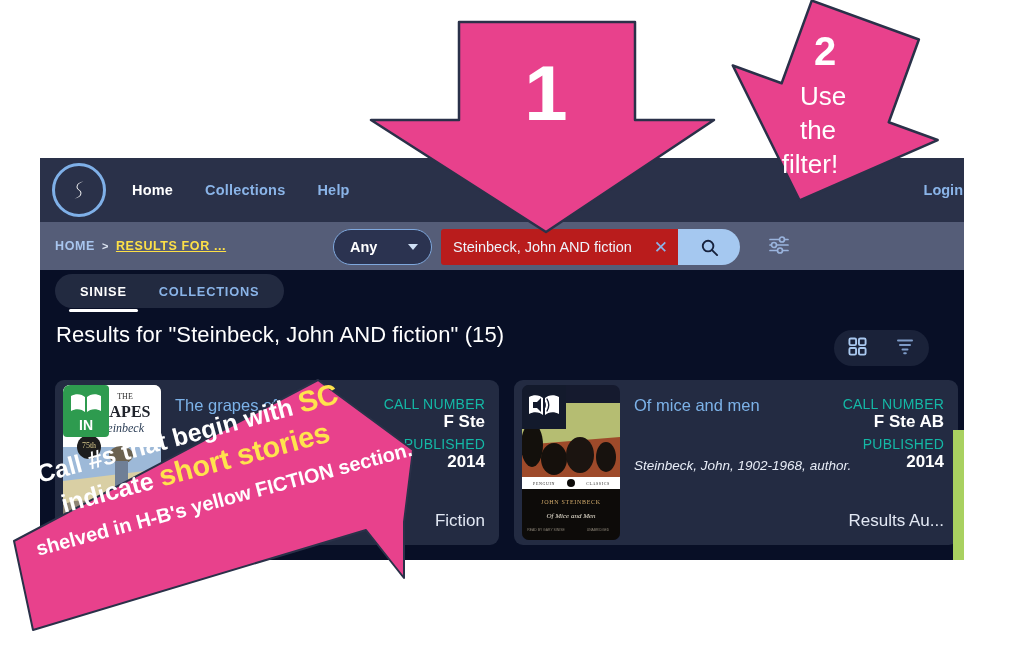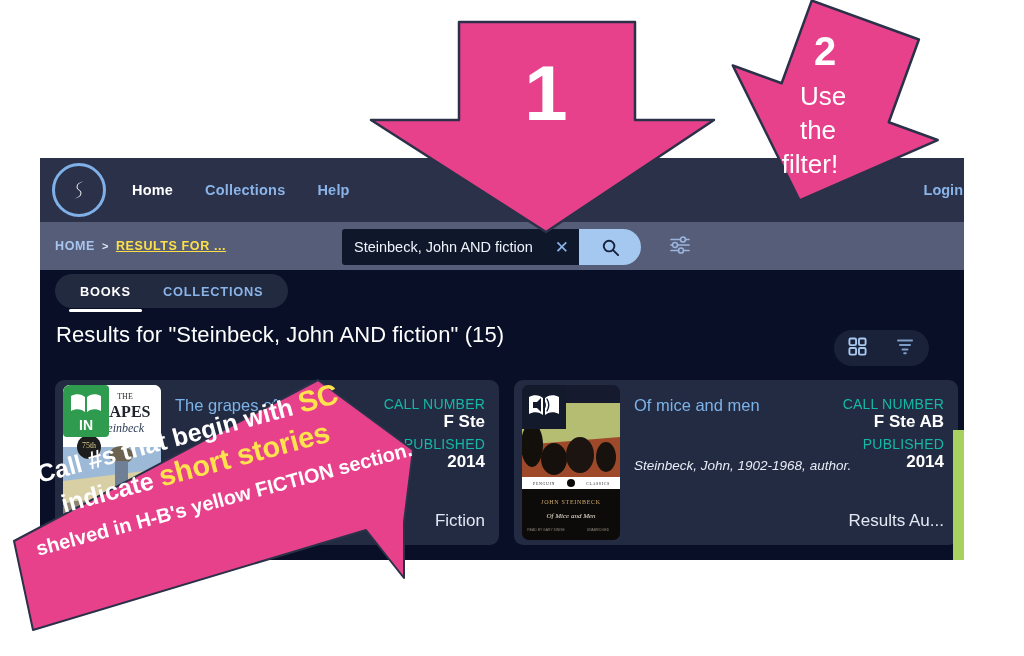--- a/index.html
+++ b/index.html
@@ -60,21 +60,21 @@
   .scope-select{
     width:99px;height:36px;border-radius:18px;
     background:#2b3350;border:1.5px solid #7fa8dd;
     display:flex;align-items:center;justify-content:space-between;
     padding:0 13px 0 16px;box-sizing:border-box;
   }
   .scope-label{color:#ffffff;font-size:14.5px;font-weight:bold;}
   .caret{width:0;height:0;border-left:5px solid transparent;
     border-right:5px solid transparent;border-top:6px solid #cfe0f5;}
   .q-box{
-    margin-left:9px;width:237px;height:36px;background:#0f172a;
+    margin-left:9px;width:237px;height:36px;background:#b91c1c;
     display:flex;align-items:center;justify-content:space-between;
     padding:0 10px 0 12px;box-sizing:border-box;
     border-top-left-radius:3px;border-bottom-left-radius:3px;
   }
   .q-text{color:#eef3fb;font-size:14.5px;white-space:nowrap;overflow:hidden;}
   .q-clear{color:#8ab4e8;font-size:17px;line-height:1;padding-left:6px;}
   .search-btn{
     width:62px;height:36px;background:#a5c8f0;
     border-top-right-radius:18px;border-bottom-right-radius:18px;
     display:flex;align-items:center;justify-content:center;
@@ -183,20 +183,24 @@
     </div>
 
     <div class="subbar">
       <div class="crumbs">
         <span class="crumb-home">HOME</span>
         <span class="crumb-sep">&gt;</span>
         <span class="crumb-cur">RESULTS FOR ...</span>
       </div>
 
       <div class="searchwrap">
+        <div class="scope-select">
+          <span class="scope-label">Any</span>
+          <span class="caret"></span>
+        </div>
         <div class="q-box">
           <span class="q-text">Steinbeck, John AND fiction</span>
           <span class="q-clear">✕</span>
         </div>
         <div class="search-btn">
           <svg width="19" height="19" viewBox="0 0 20 20">
             <circle cx="8.5" cy="8.5" r="5.6" fill="none" stroke="#16213c" stroke-width="2"></circle>
             <line x1="12.7" y1="12.7" x2="18" y2="18" stroke="#16213c" stroke-width="2" stroke-linecap="round"></line>
           </svg>
         </div>
@@ -210,21 +214,21 @@
             <circle cx="15" cy="6.5" r="2.5" fill="#555d78" stroke="#9ab4dd" stroke-width="1.7"></circle>
             <circle cx="7" cy="12" r="2.5" fill="#555d78" stroke="#9ab4dd" stroke-width="1.7"></circle>
             <circle cx="13" cy="17.5" r="2.5" fill="#555d78" stroke="#9ab4dd" stroke-width="1.7"></circle>
           </svg>
         </div>
       </div>
     </div>
 
     <div class="tabbar">
       <div class="tabpill">
-        <span class="tab active">BOOKS</span>
+        <span class="tab active">SINISE</span>
         <span class="tab">COLLECTIONS</span>
       </div>
     </div>
 
     <div class="results-head">Results for "Steinbeck, John AND fiction" (15)</div>
 
     <div class="viewtoggle">
       <span>
         <svg width="19" height="19" viewBox="0 0 20 20">
           <rect x="1.5" y="1.5" width="7" height="7" rx="1.4" fill="none" stroke="#a9c8ef" stroke-width="2"></rect>

